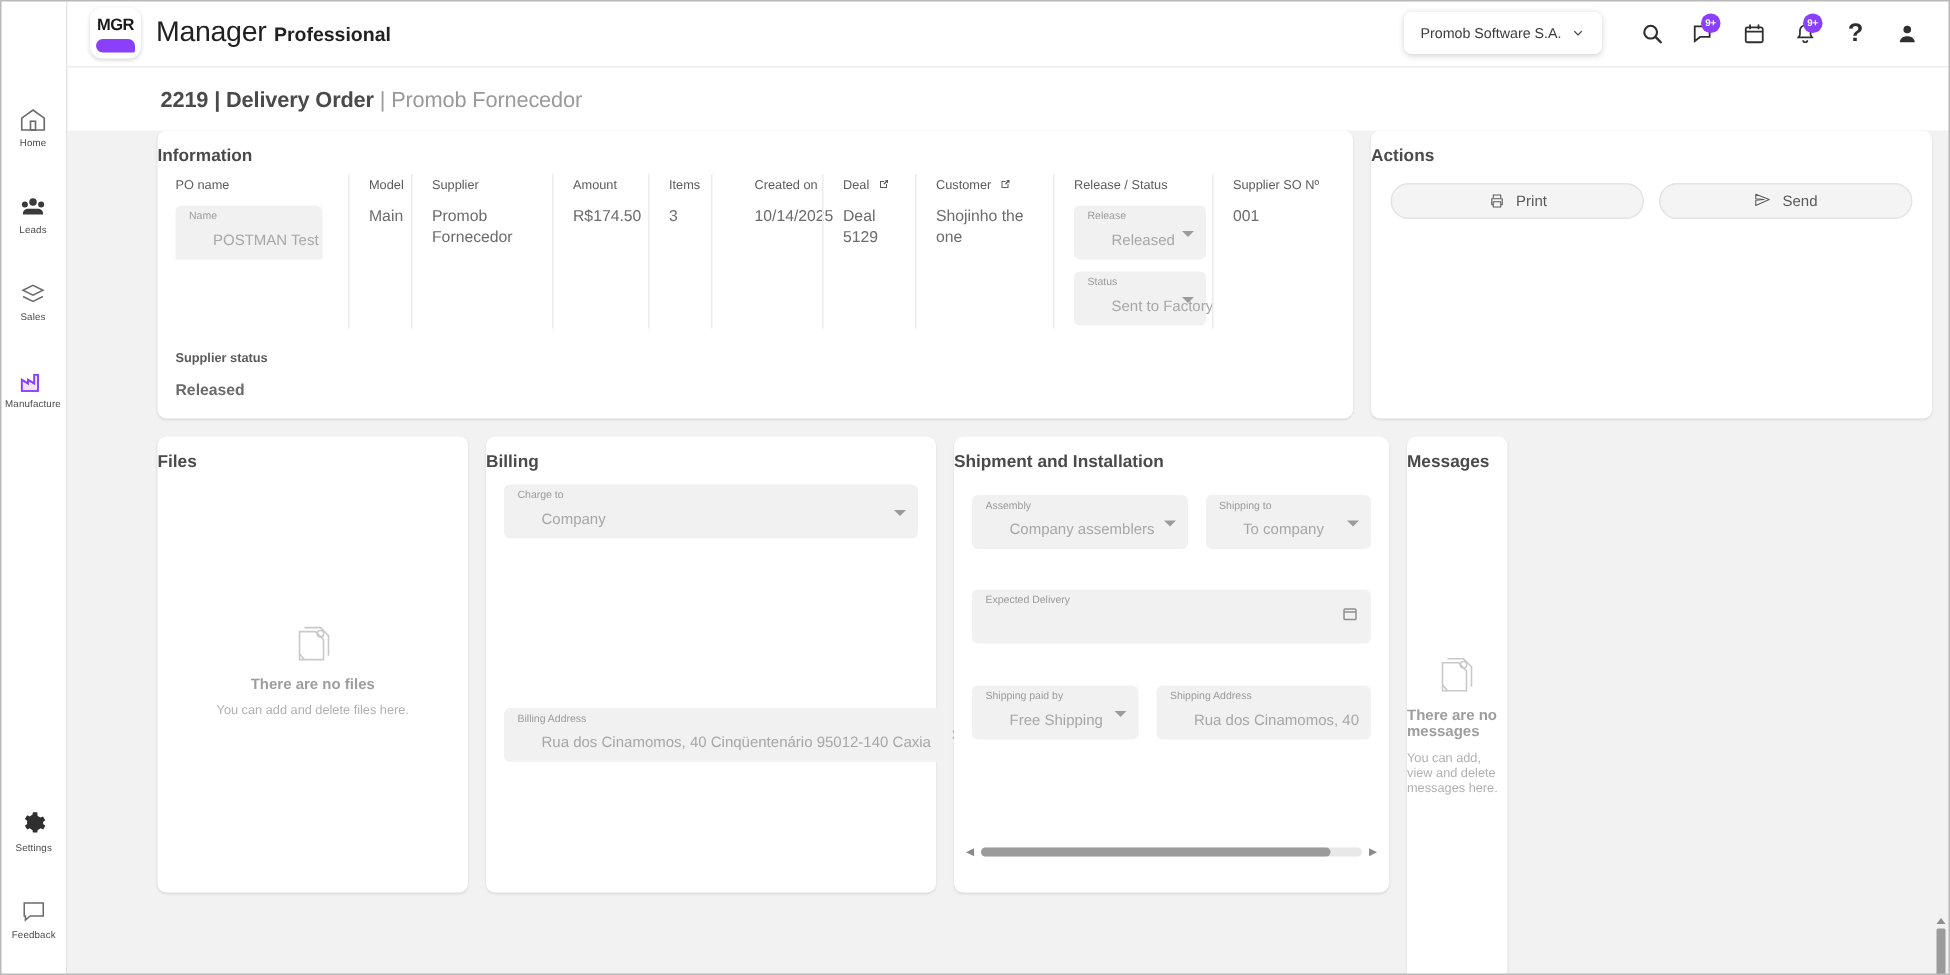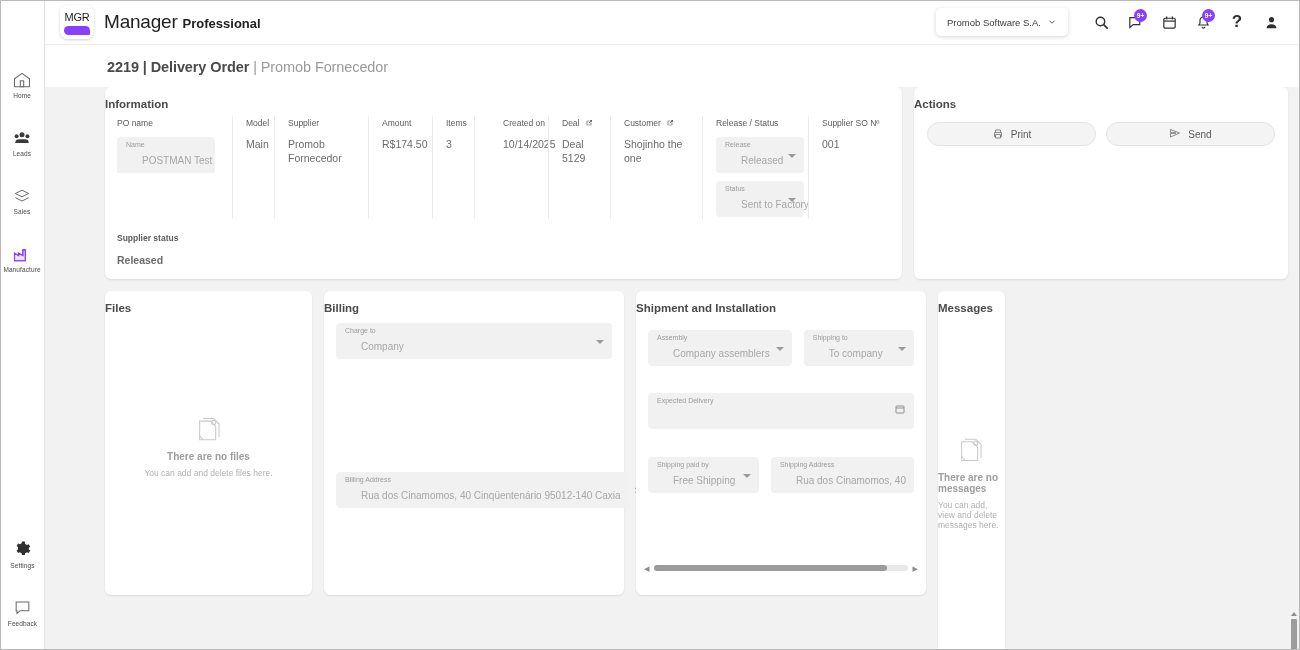--- a/index.html
+++ b/index.html
@@ -35,21 +35,21 @@
   .topbar {
     height: 45px; background: #fff; border-bottom: 1px solid #ececec;
     display: flex; align-items: center; padding: 0 12px 0 15px; flex: 0 0 45px;
   }
   .logo-box {
     width: 34px; height: 34px; border-radius: 8px; background: #fff;
     box-shadow: 0 1px 3px rgba(0,0,0,.18); display: flex; flex-direction: column;
     align-items: center; justify-content: center; overflow: hidden; position: relative;
     flex: 0 0 34px;
   }
-  .logo-mgr { font-size: 11px; font-weight: 400; color: #1b1b1b; letter-spacing: -.3px; line-height: 1; margin-top: 2px; text-align: right; }
+  .logo-mgr { font-size: 11px; font-weight: 700; color: #1b1b1b; letter-spacing: -.3px; line-height: 1; margin-top: 2px; text-align: right; }
   .logo-swoosh { width: 26px; height: 9px; background: #8a3ffc; border-radius: 12px 12px 3px 12px; margin-top: 3px; }
   .brand { margin-left: 10px; display: flex; align-items: baseline; gap: 5px; }
   .brand-1 { font-size: 19px; color: #212121; letter-spacing: -.2px; }
   .brand-2 { font-size: 13px; color: #212121; font-weight: 700; }
   .topbar-right { margin-left: auto; display: flex; align-items: center; gap: 0; }
   .company-select {
     width: 132px; height: 28px; background: #fff; border-radius: 5px;
     box-shadow: 0 1px 4px rgba(0,0,0,.17);
     display: flex; align-items: center; justify-content: center; gap: 6px;
     font-size: 9.5px; color: #3c3c3c; cursor: pointer; margin-right: 16px;

